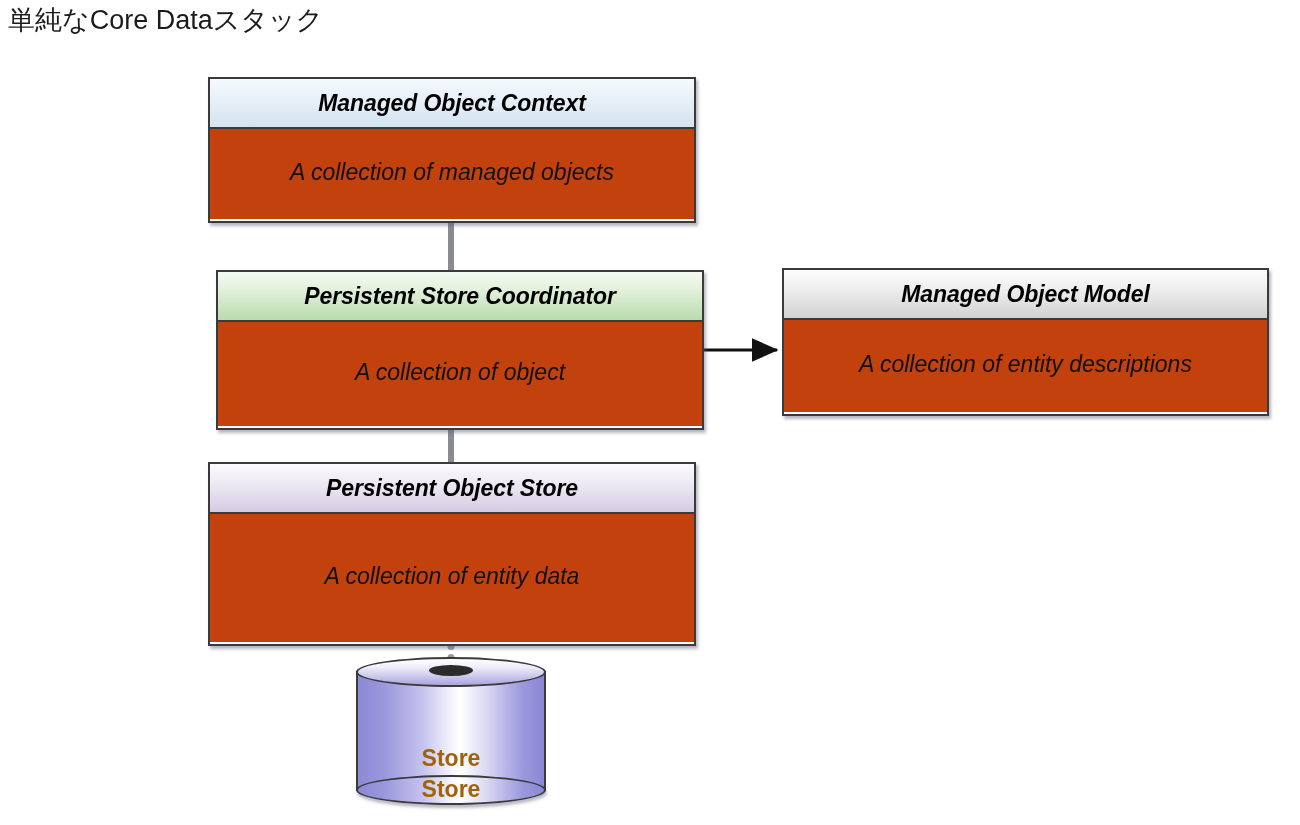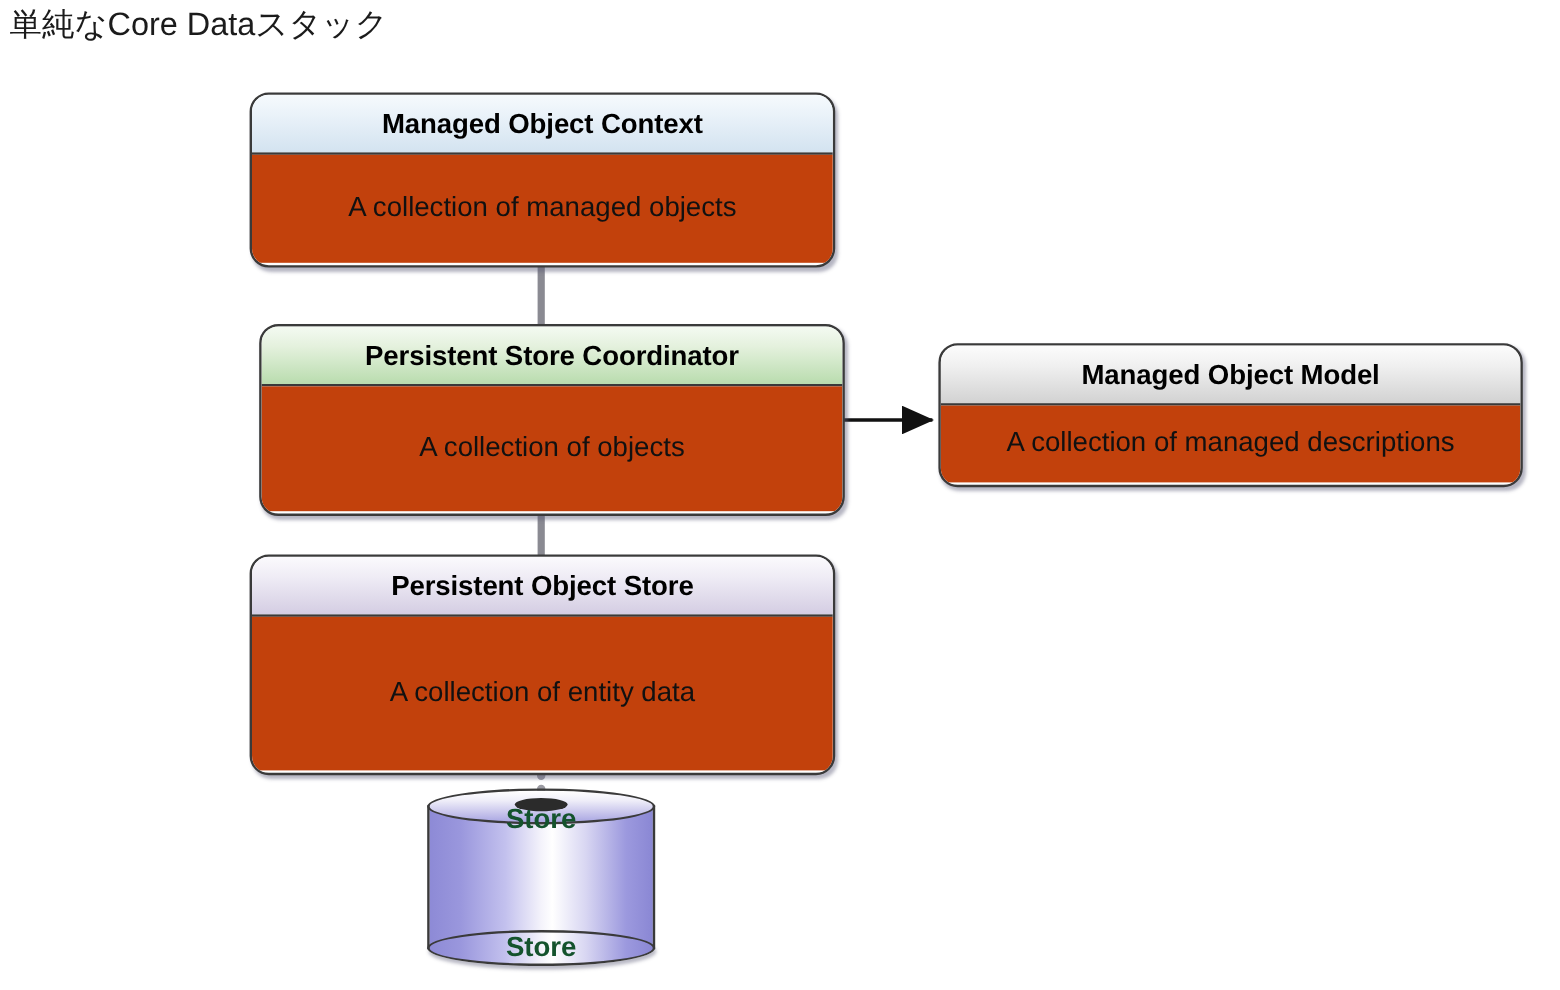--- a/index.html
+++ b/index.html
@@ -38,24 +38,25 @@
     left: 0; top: 0;
     width: 1300px;
     height: 825px;
   }
 
   
   .node {
     position: absolute;
     box-sizing: border-box;
     border: 2px solid #3a3a3a;
-    border-radius: 16px;
+    border-radius: 0;
     background: #fdfdfd;
     box-shadow: 2px 3px 3px rgba(90, 90, 120, 0.45);
     overflow: hidden;
+    font-style: italic;
   }
   .node-header {
     box-sizing: border-box;
     height: 50px;
     border-bottom: 2px solid #3a3a3a;
     display: flex;
     align-items: center;
     justify-content: center;
     font-weight: bold;
     font-size: 23px;
@@ -135,24 +136,24 @@
   }
   .cyl-label {
     position: absolute;
     left: 0;
     top: 0;
     width: 100%;
     height: 100%;
     display: flex;
     flex-direction: column;
     align-items: center;
-    justify-content: space-between;
+    justify-content: flex-end;
     font-weight: bold;
     font-size: 23px;
-    color: #14532d;
+    color: #a16207;
     line-height: 1.35;
     text-align: center;
     padding-top: 10px;
     box-sizing: border-box;
   }
 </style>
 </head>
 <body>
 
 <div id="canvas">
@@ -175,26 +176,26 @@
     <line x1="451" y1="600" x2="451" y2="668" stroke="#9a9aa2" stroke-width="7" stroke-linecap="round" stroke-dasharray="0.5 11"></line>
   </svg>
 
   <div class="node" style="left:208px; top:77px; width:488px; height:146px;">
     <div class="node-header hdr-blue">Managed Object Context</div>
     <div class="node-body">A collection of managed objects</div>
   </div>
 
   <div class="node" style="left:216px; top:270px; width:488px; height:160px;">
     <div class="node-header hdr-green">Persistent Store Coordinator</div>
-    <div class="node-body">A collection of objects</div>
-  </div>
-
-  <div class="node" style="left:782px; top:286px; width:487px; height:120px;">
+    <div class="node-body">A collection of object</div>
+  </div>
+
+  <div class="node" style="left:782px; top:268px; width:487px; height:148px;">
     <div class="node-header hdr-gray">Managed Object Model</div>
-    <div class="node-body">A collection of managed descriptions</div>
+    <div class="node-body">A collection of entity descriptions</div>
   </div>
 
   <div class="node" style="left:208px; top:462px; width:488px; height:184px;">
     <div class="node-header hdr-purple">Persistent Object Store</div>
     <div class="node-body">A collection of entity data</div>
   </div>
 
   <div class="cylinder" style="left:356px; top:657px; width:190px; height:148px;">
     <div class="cyl-body"></div>
     <div class="cyl-bottom"></div>

